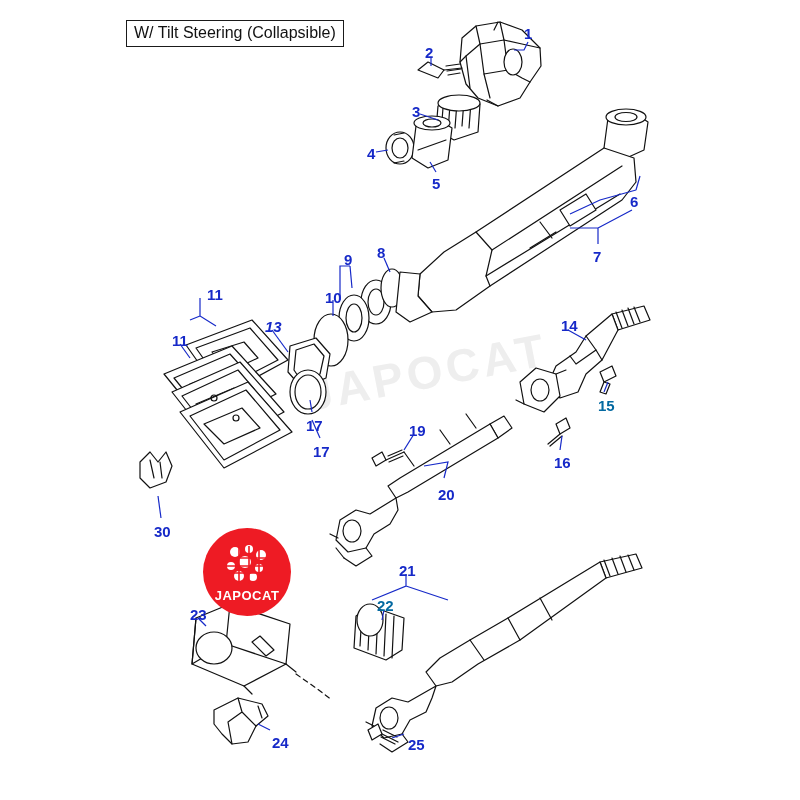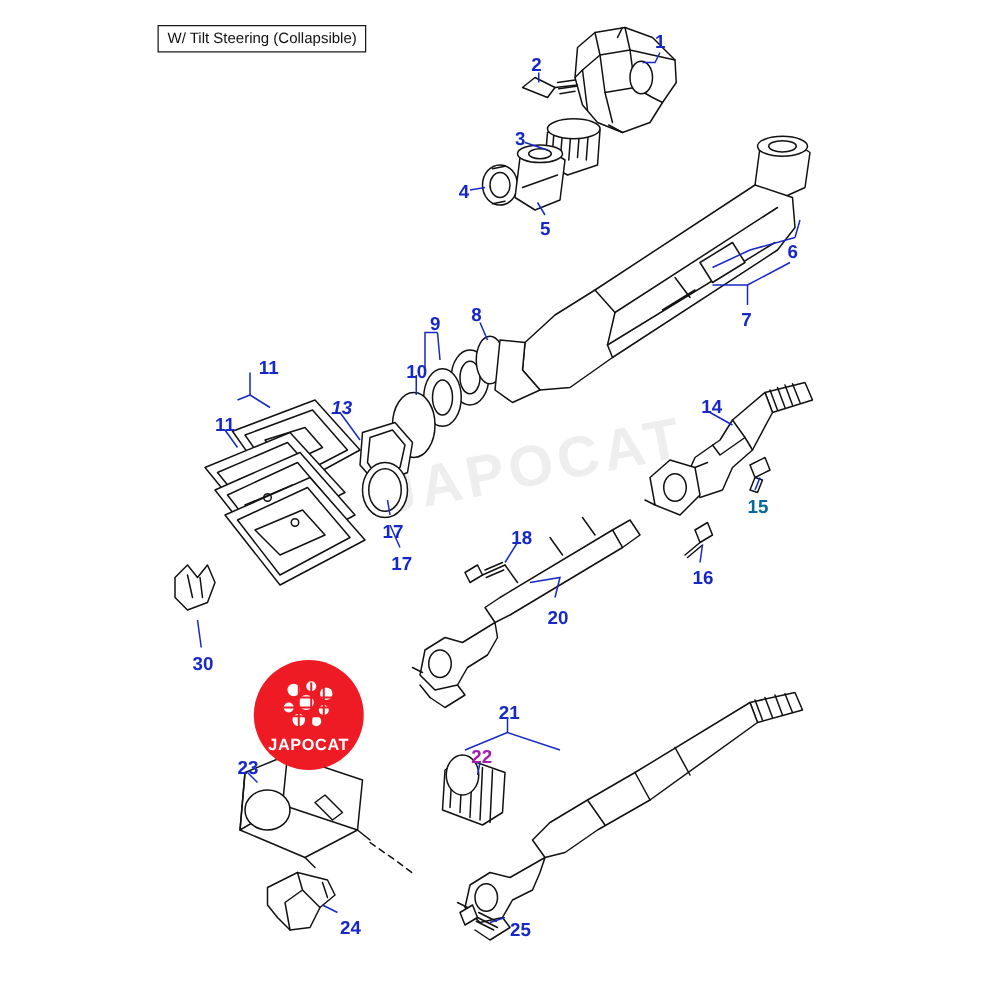--- a/index.html
+++ b/index.html
@@ -14,21 +14,21 @@
     background: #ffffff;
     overflow: hidden;
     font-family: "Liberation Sans", sans-serif;
   }
   .title-box {
     position: absolute;
     left: 126px;
     top: 20px;
     border: 1px solid #1a1a1a;
     padding: 3px 7px 4px 7px;
-    font-size: 12px;
+    font-size: 16px;
     color: #111111;
     background: #ffffff;
     white-space: nowrap;
     line-height: 1.1;
   }
   .callout {
     position: absolute;
     color: #1629c8;
     font-weight: bold;
     font-size: 15px;
@@ -286,22 +286,22 @@
       <div class="callout" style="left: 344px; top: 252px; color: rgb(22, 41, 200);">9</div>
       <div class="callout" style="left: 325px; top: 290px; color: rgb(22, 41, 200);">10</div>
       <div class="callout" style="left: 193px; top: 287px; color: rgb(22, 41, 200); margin-left: 14px;">11</div>
       <div class="callout" style="left: 172px; top: 333px; color: rgb(22, 41, 200);">11</div>
       <div class="callout" style="left: 265px; top: 319px; color: rgb(22, 41, 200); font-style: italic;">13</div>
       <div class="callout" style="left: 561px; top: 318px; color: rgb(22, 41, 200);">14</div>
       <div class="callout" style="left: 598px; top: 398px; color: #0369a1;">15</div>
       <div class="callout" style="left: 554px; top: 455px; color: rgb(22, 41, 200);">16</div>
       <div class="callout" style="left: 306px; top: 418px; color: rgb(22, 41, 200);">17</div>
       <div class="callout" style="left: 313px; top: 444px; color: rgb(22, 41, 200);">17</div>
-      <div class="callout" style="left: 409px; top: 423px; color: rgb(22, 41, 200);">18</div>
+      <div class="callout" style="left: 409px; top: 423px; color: rgb(22, 41, 200);">19</div>
       <div class="callout" style="left: 438px; top: 487px; color: rgb(22, 41, 200);">20</div>
       <div class="callout" style="left: 154px; top: 524px; color: rgb(22, 41, 200);">30</div>
       <div class="callout" style="left: 399px; top: 563px; color: rgb(22, 41, 200);">21</div>
-      <div class="callout" style="left: 377px; top: 598px; color: #a21caf;">22</div>
+      <div class="callout" style="left: 377px; top: 598px; color: #0369a1;">22</div>
       <div class="callout" style="left: 190px; top: 607px; color: rgb(22, 41, 200);">23</div>
       <div class="callout" style="left: 272px; top: 735px; color: rgb(22, 41, 200);">24</div>
       <div class="callout" style="left: 408px; top: 737px; color: rgb(22, 41, 200);">25</div>
     </div>
 </div>
 
 </body></html>

